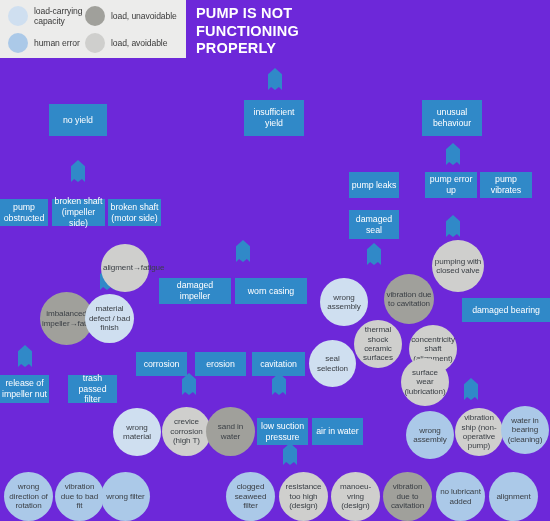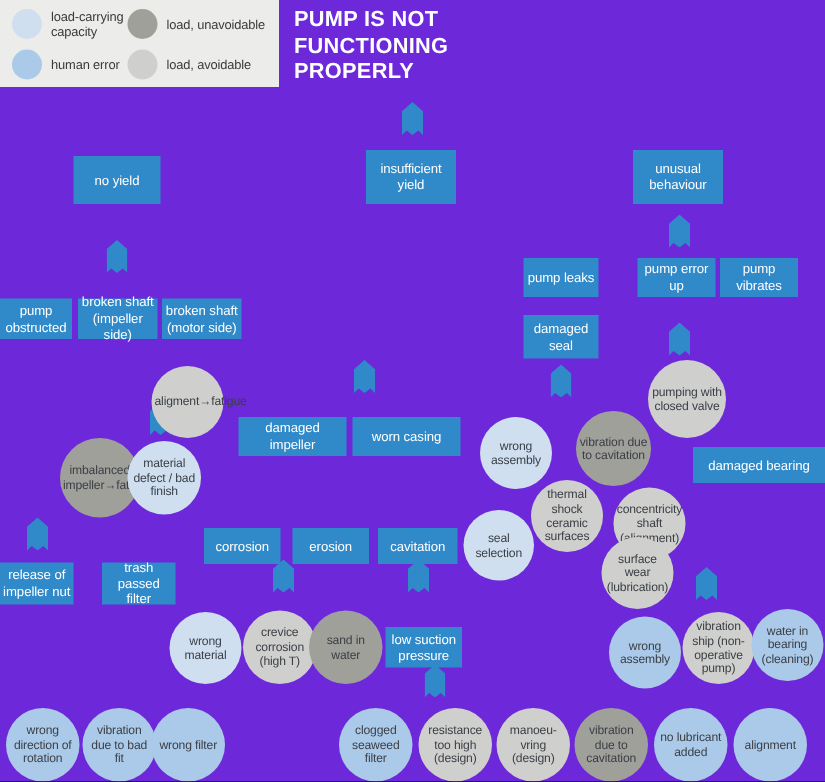--- a/index.html
+++ b/index.html
@@ -260,20 +260,23 @@
   </div>
 
   <div class="node circle c-lun" style="left:206px; top:407px; width:49px; height:49px;">
     <span class="lbl">sand in water</span>
   </div>
 
   <div class="node box" style="left:257px; top:418px; width:51px; height:27px;">
     <span class="lbl">low suction pressure</span>
   </div>
 
+  <div class="node box" style="left:312px; top:418px; width:51px; height:27px;">
+    <span class="lbl">air in water</span>
+  </div>
 
   <div class="node circle c-he" style="left:406px; top:411px; width:48px; height:48px;">
     <span class="lbl">wrong assembly</span>
   </div>
 
   <div class="node circle c-lav" style="left:455px; top:408px; width:48px; height:48px;">
     <span class="lbl">vibration ship (non-operative pump)</span>
   </div>
 
   <div class="node circle c-he" style="left:501px; top:406px; width:48px; height:48px;">

